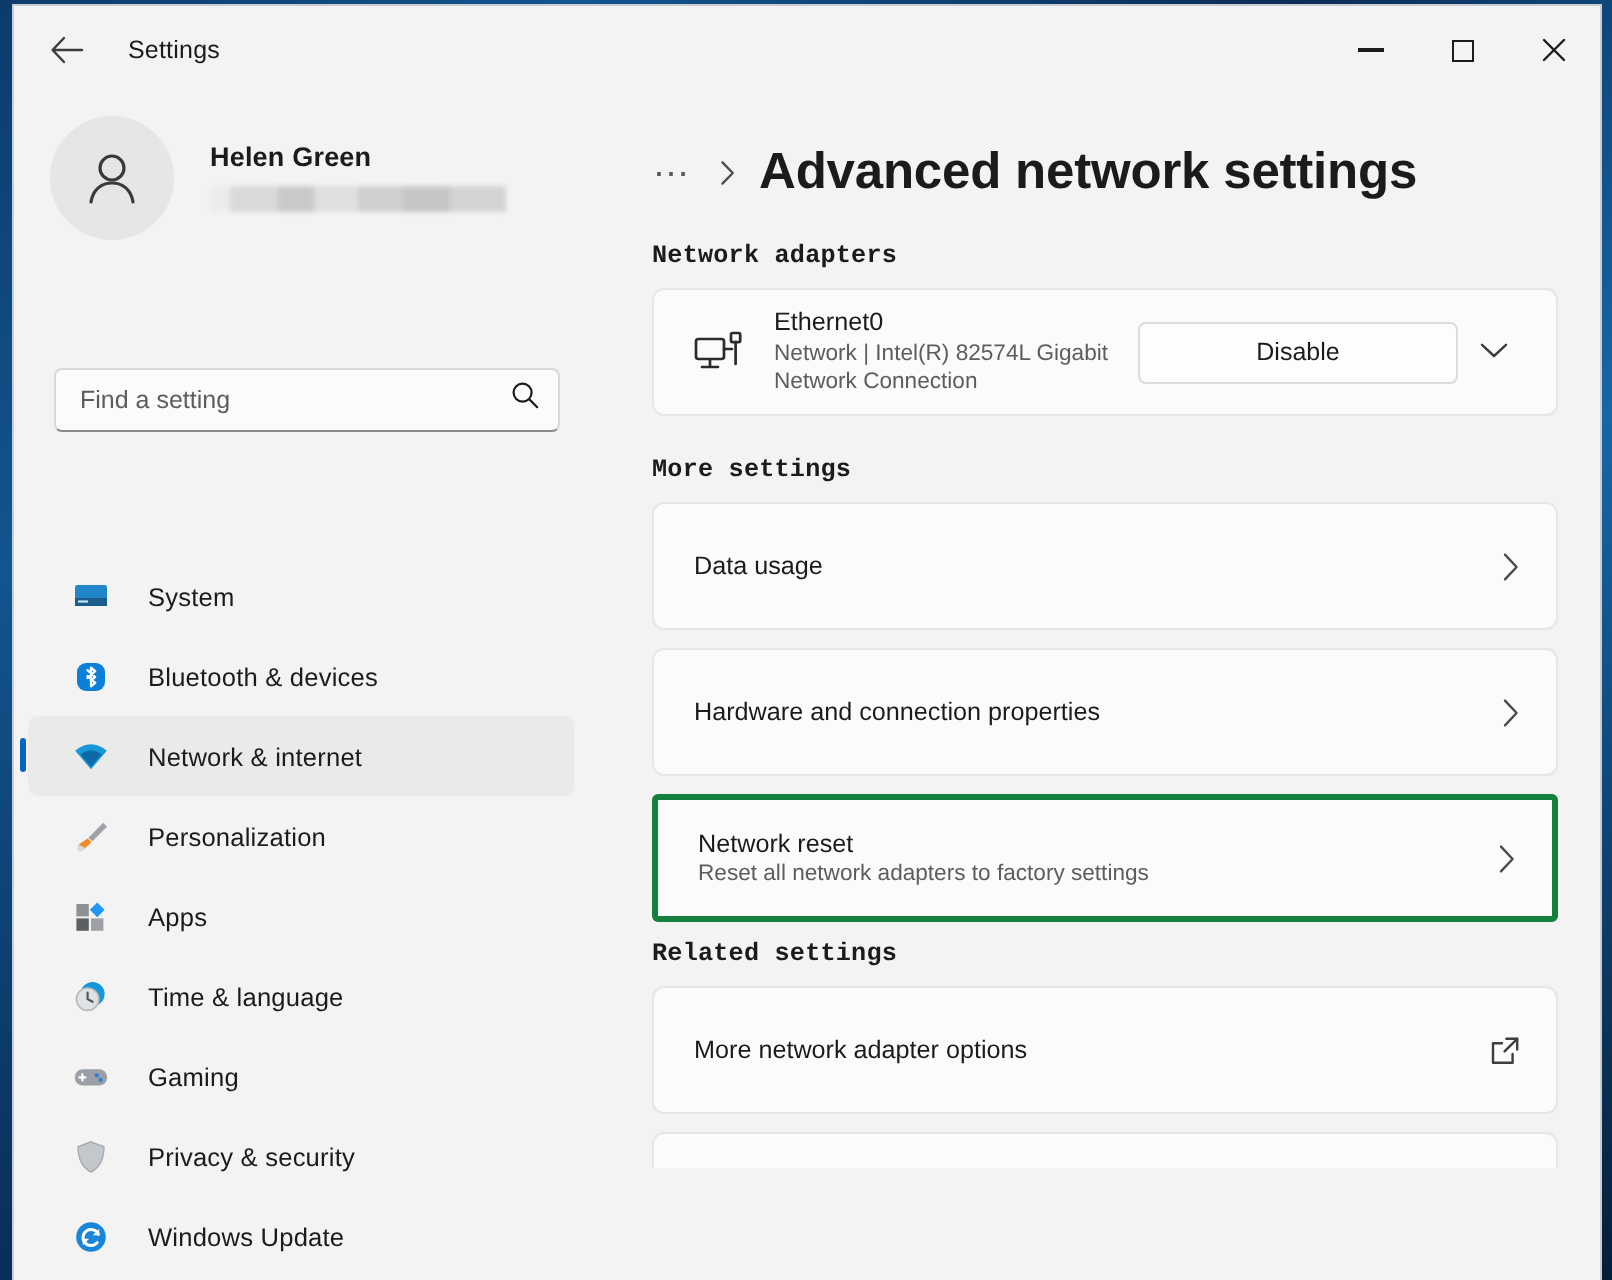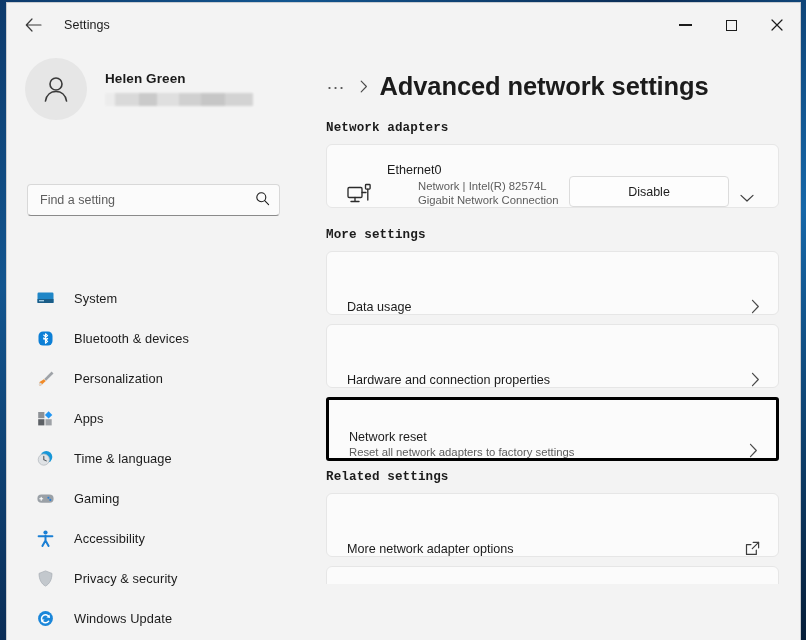--- a/index.html
+++ b/index.html
@@ -149,33 +149,33 @@
     font-size:12.6px; font-weight:700; color:#1b1b1b;
     margin-top:20px; margin-bottom:9px; letter-spacing:.1px;font-family:Liberation Mono, monospace;
   }
   .section-head.tight { margin-top:2px; }
 
   .card {
     background:#fbfbfb;
     border:1px solid #e6e6e6;
     border-radius:6px;
     margin-right:21px;
-    display:flex; align-items:flex-end;
+    display:flex; align-items:center;
     position:relative;
   }
   .card.adapter { height:64px; padding:0 13px 0 16px; }
   .card.row { height:64px; padding:0 18px 0 20px; margin-bottom:9px; }
   .card.highlight {
-    border:3px solid #000000; border-radius:3px;
+    border:3px solid #15803d; border-radius:3px;
     margin-bottom:9px;
   }
   .adapter-icon { flex:0 0 32px; display:flex; align-items:center; justify-content:center; margin-right:12px; }
   .adapter-text { flex:1; }
   .adapter-name { font-size:12.6px; color:#1b1b1b; margin-bottom:2px; }
-  .adapter-sub { font-size:11.3px; color:#5d5d5d; line-height:14px; max-width:230px;margin-left:31px; }
+  .adapter-sub { font-size:11.3px; color:#5d5d5d; line-height:14px; max-width:230px; }
   .disable-btn {
     width:160px; height:31px;
     background:#fdfdfd; border:1px solid #dcdcdc;
     border-radius:4px;
     font-family:"Liberation Sans", sans-serif;
     font-size:12.5px; color:#1b1b1b;
     display:flex; align-items:center; justify-content:center;
     flex:0 0 160px;
   }
   .expand-chev { width:36px; flex:0 0 36px; display:flex; align-items:center; justify-content:center; }
@@ -265,20 +265,29 @@
           <span class="nav-icon">
             <svg width="19" height="19" viewBox="0 0 19 19">
               <rect x="2.5" y="2.5" width="14" height="14" rx="4.5" fill="#0c7fd6"></rect>
               <path d="M7.7 6.1 L11.6 9.5 L9.5 11.3 L9.5 4.8 L11.6 6.6 L7.7 10" fill="none" stroke="#ffffff" stroke-width="1.15" stroke-linejoin="round" stroke-linecap="round"></path>
               <path d="M9.5 9.5 L9.5 14.2 L11.6 12.4 L7.7 9" fill="none" stroke="#ffffff" stroke-width="1.15" stroke-linejoin="round" stroke-linecap="round"></path>
             </svg>
           </span>
           <span class="nav-label">Bluetooth &amp; devices</span>
         </div>
 
+        <div class="nav-item selected">
+          <span class="nav-icon">
+            <svg width="19" height="19" viewBox="0 0 19 19">
+              <path d="M1.6 6.4 C4 4.2 6.6 3.1 9.5 3.1 C12.4 3.1 15 4.2 17.4 6.4 L9.5 15.6 Z" fill="#1797d8"></path>
+              <path d="M4.3 8.3 C5.9 7 7.6 6.3 9.5 6.3 C11.4 6.3 13.1 7 14.7 8.3 L9.5 14.4 Z" fill="#0d6aa8"></path>
+            </svg>
+          </span>
+          <span class="nav-label">Network &amp; internet</span>
+        </div>
 
         <div class="nav-item">
           <span class="nav-icon">
             <svg width="19" height="19" viewBox="0 0 19 19">
               <path d="M15.6 2.4 L8.2 9.9 L10.1 11.8 L17.5 4.4 Z" fill="#9fa3a8"></path>
               <path d="M7.9 10.2 L9.8 12.1 L5.2 16.2 C4.4 16.9 3.1 16.6 2.9 15.6 L3.6 13 Z" fill="#f08a28"></path>
               <path d="M3.4 13.3 L2.9 15.6 C3.1 16.6 4.4 16.9 5.2 16.2 L6.5 15 Z" fill="#d9d9d9"></path>
             </svg>
           </span>
           <span class="nav-label">Personalization</span>
@@ -314,30 +323,20 @@
             <svg width="19" height="19" viewBox="0 0 19 19">
               <rect x="1.4" y="5.6" width="16.2" height="8.2" rx="4.1" fill="#9aa0a6"></rect>
               <path d="M5.2 8.2 L5.2 11.2 M3.7 9.7 L6.7 9.7" stroke="#ffffff" stroke-width="1.1" stroke-linecap="round"></path>
               <circle cx="12.4" cy="8.7" r="1.05" fill="#2a7fd4"></circle>
               <circle cx="14.3" cy="10.9" r="1.05" fill="#2a7fd4"></circle>
             </svg>
           </span>
           <span class="nav-label">Gaming</span>
         </div>
 
-        <div class="nav-item">
-          <span class="nav-icon">
-            <svg width="19" height="19" viewBox="0 0 19 19">
-              <circle cx="9.5" cy="3.5" r="2.1" fill="#1a7fd4"></circle>
-              <path d="M2.6 7.2 L16.4 7.2" stroke="#1a7fd4" stroke-width="2" stroke-linecap="round"></path>
-              <path d="M9.5 6.8 L9.5 11.4 M9.5 11.4 L6.4 17 M9.5 11.4 L12.6 17" stroke="#1a7fd4" stroke-width="2" stroke-linecap="round" fill="none"></path>
-            </svg>
-          </span>
-          <span class="nav-label">Accessibility</span>
-        </div>
 
         <div class="nav-item">
           <span class="nav-icon">
             <svg width="19" height="19" viewBox="0 0 19 19">
               <path d="M9.5 1.9 L16 4.4 C16 10.5 13.6 14.9 9.5 17.1 C5.4 14.9 3 10.5 3 4.4 Z" fill="#c3c8cd" stroke="#a5abb1" stroke-width=".7"></path>
             </svg>
           </span>
           <span class="nav-label">Privacy &amp; security</span>
         </div>
 

